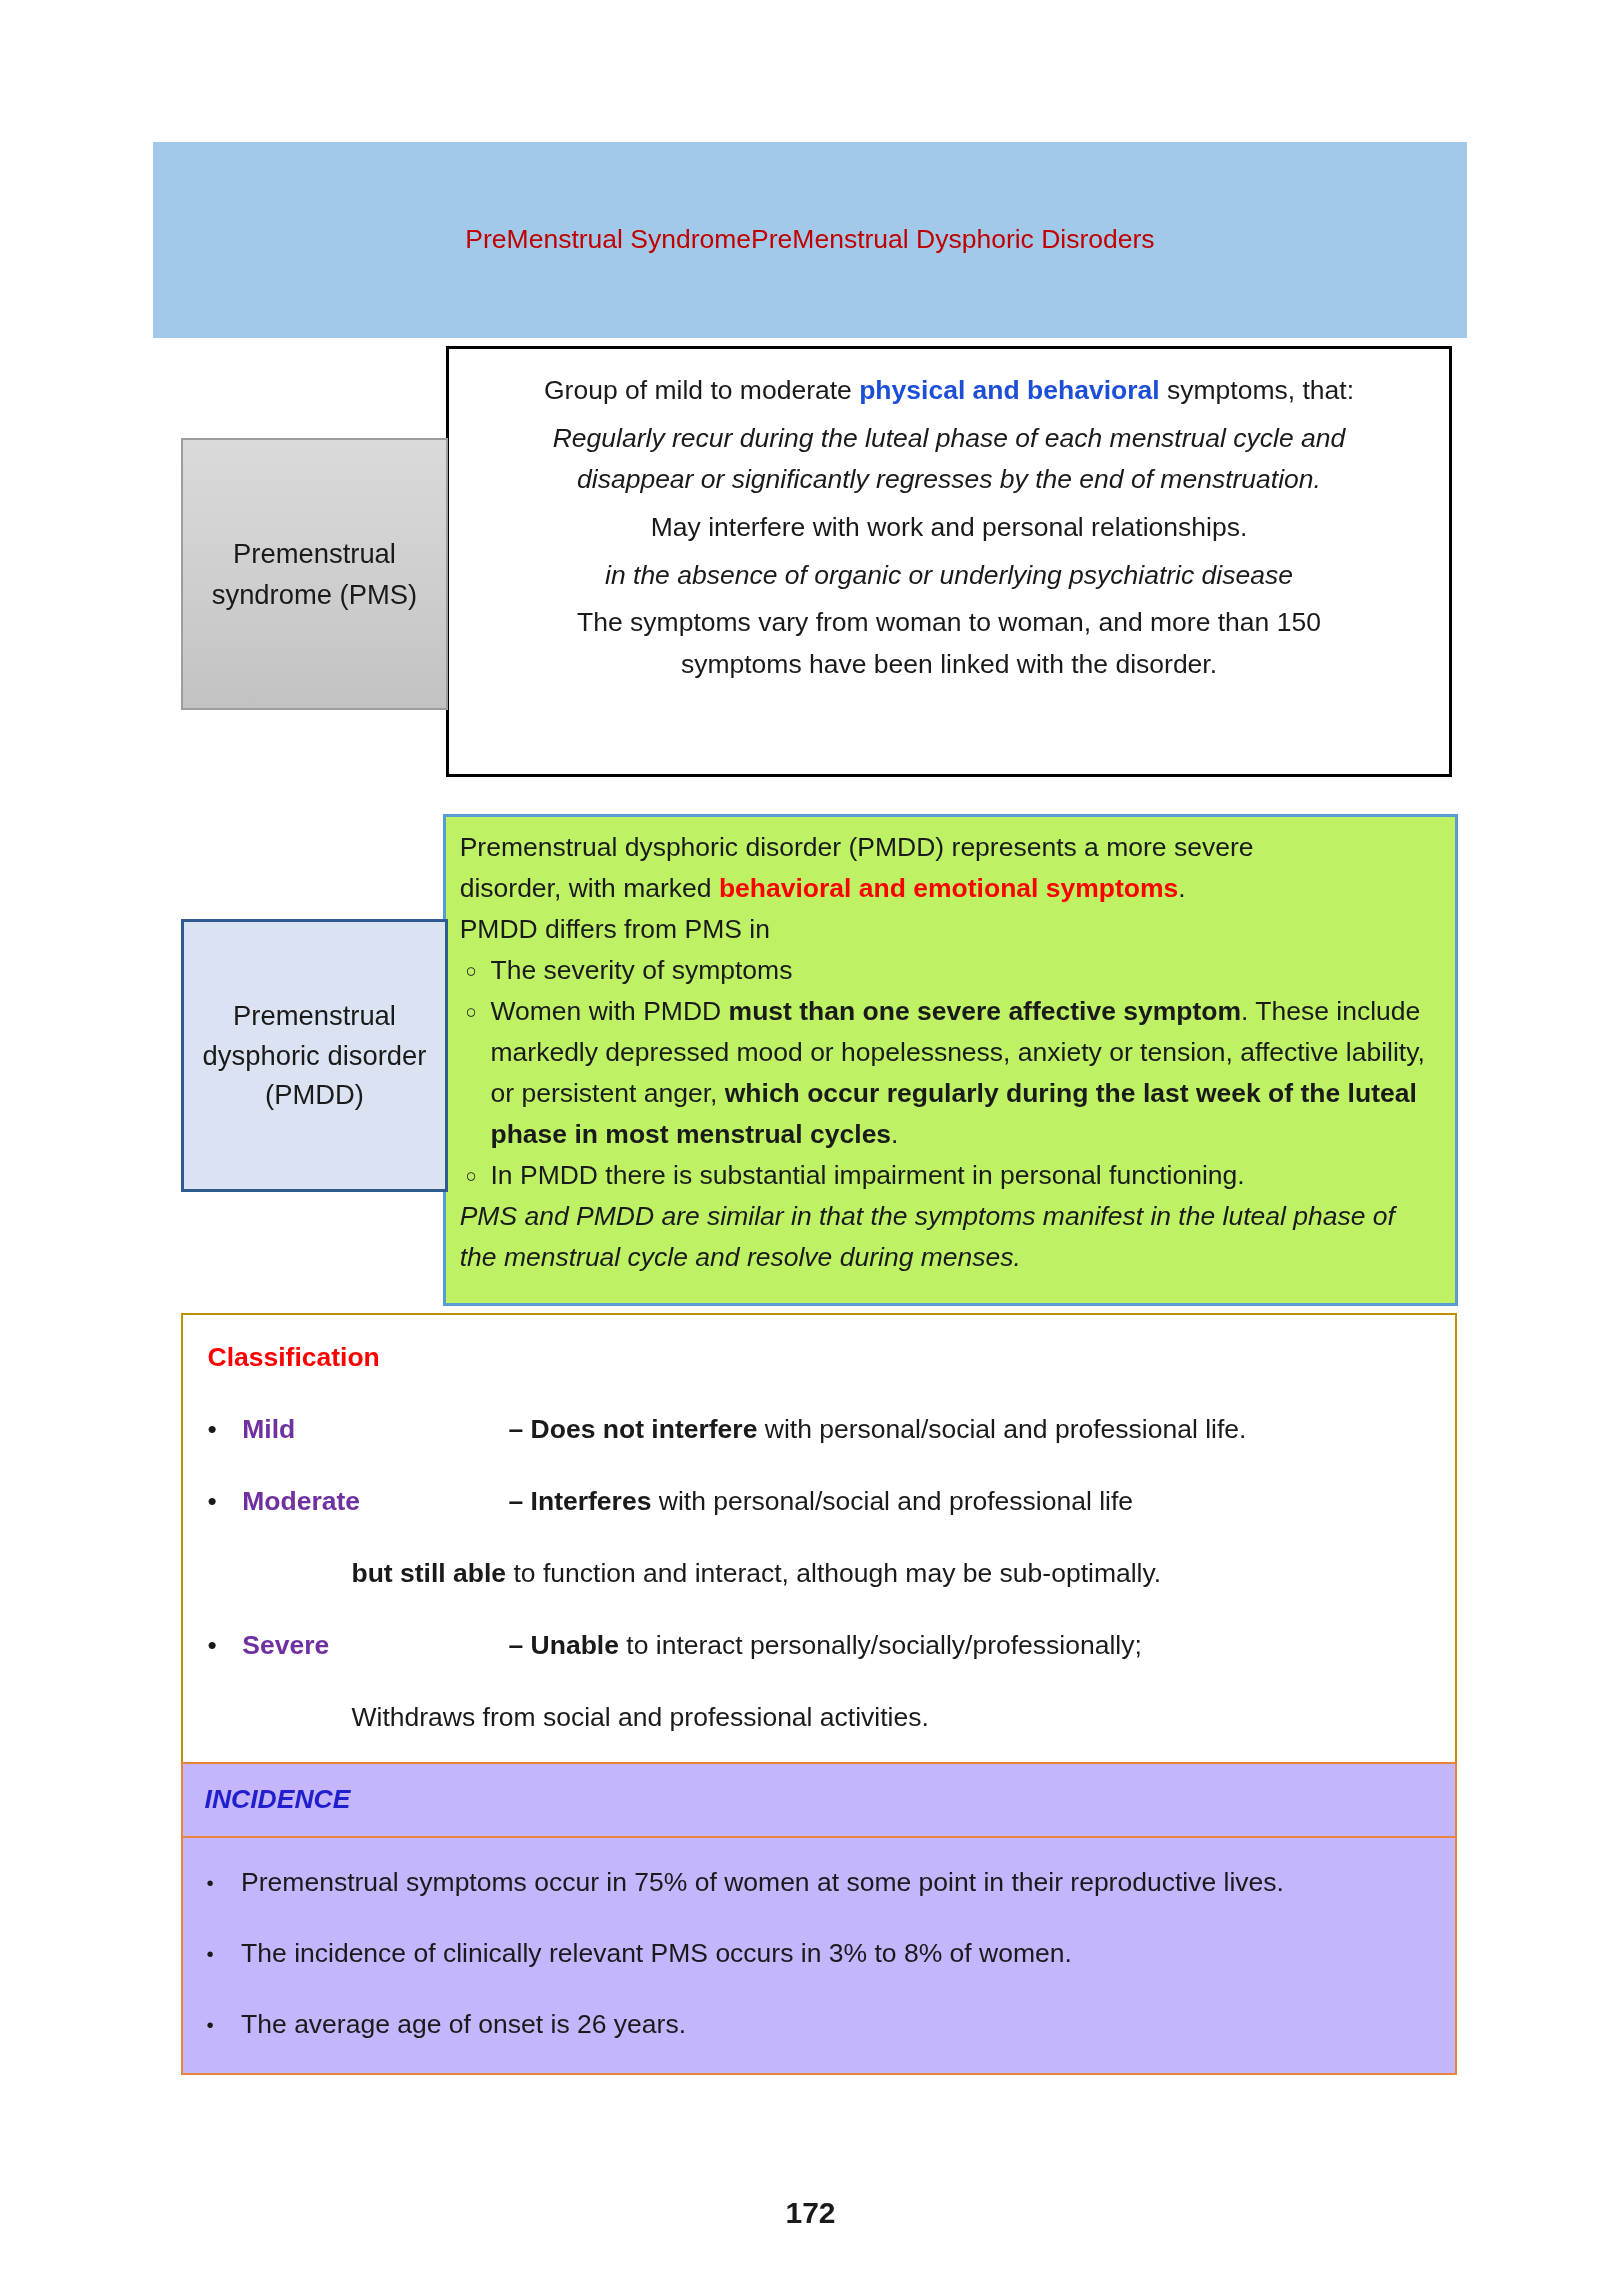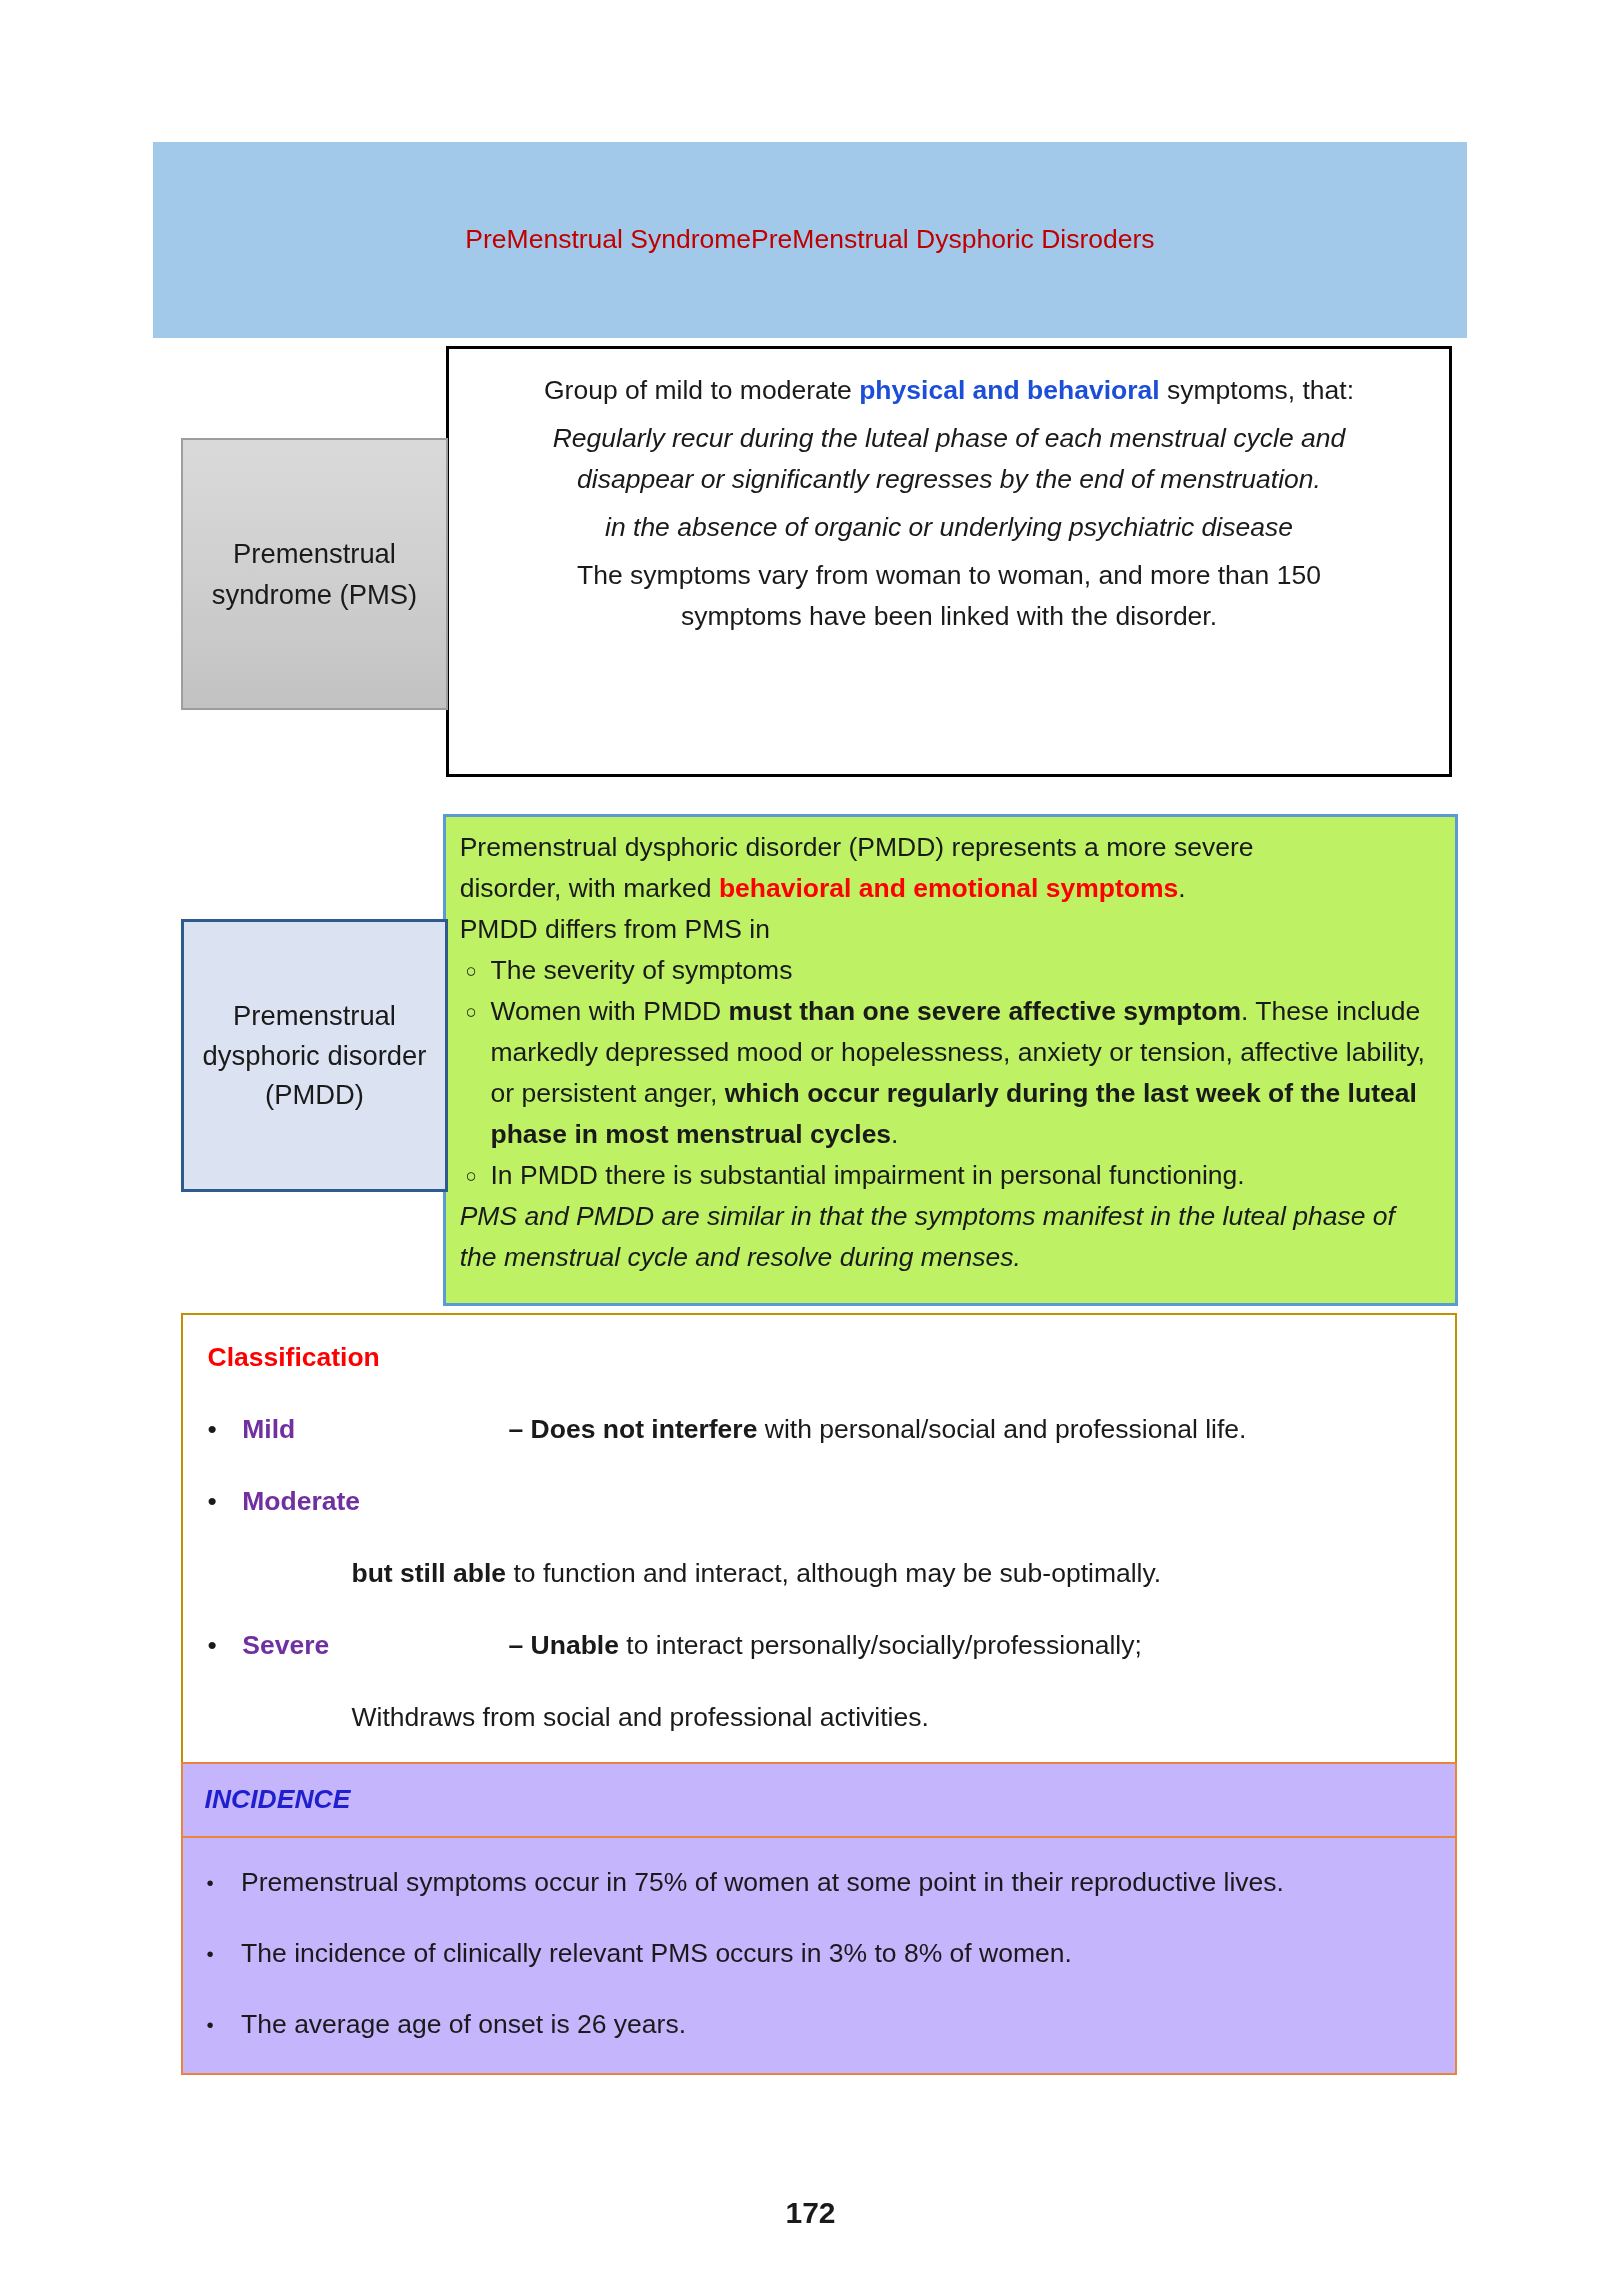--- a/index.html
+++ b/index.html
@@ -94,20 +94,21 @@
 <div class="page">
 
   <div class="banner">
     <div>PreMenstrual Syndrome</div>
     <div>PreMenstrual Dysphoric Disroders</div>
   </div>
 
   <div class="pms-box">
     <p><span>Group of mild to moderate </span><span class="green">physical and behavioral</span><span> symptoms, that:</span></p>
     <p class="i w2">Regularly recur during the luteal phase of each menstrual cycle and disappear or significantly regresses by the end of menstruation.</p>
+    <p>May interfere with work and personal relationships.</p>
     <p class="i">in the absence of organic or underlying psychiatric disease</p>
     <p class="w5">The symptoms vary from woman to woman, and more than 150 symptoms have been linked with the disorder.</p>
   </div>
 
   <div class="pms-label">
     <span>Premenstrual syndrome (PMS)</span>
   </div>
 
   <div class="pmdd-box">
     <p class="intro"><span>Premenstrual dysphoric disorder (PMDD) represents a more severe disorder, with marked </span><span class="red">behavioral and emotional symptoms</span><span>.</span></p>
@@ -138,20 +139,21 @@
       <div class="class-term">
         <span class="blt">•</span><span class="purple">Mild</span>
       </div>
       <div class="class-desc"><span class="b">– Does not interfere</span><span> with personal/social and professional life.</span></div>
     </div>
 
     <div class="class-row">
       <div class="class-term">
         <span class="blt">•</span><span class="purple">Moderate</span>
       </div>
+      <div class="class-desc"><span class="b">– Interferes</span><span> with personal/social and professional life</span></div>
     </div>
     <div class="class-cont"><span class="b">but still able</span><span> to function and interact, although may be sub-optimally.</span></div>
 
     <div class="class-row">
       <div class="class-term">
         <span class="blt">•</span><span class="purple">Severe</span>
       </div>
       <div class="class-desc"><span class="b">– Unable</span><span> to interact personally/socially/professionally;</span></div>
     </div>
     <div class="class-cont"><span>Withdraws from social and professional activities.</span></div>

